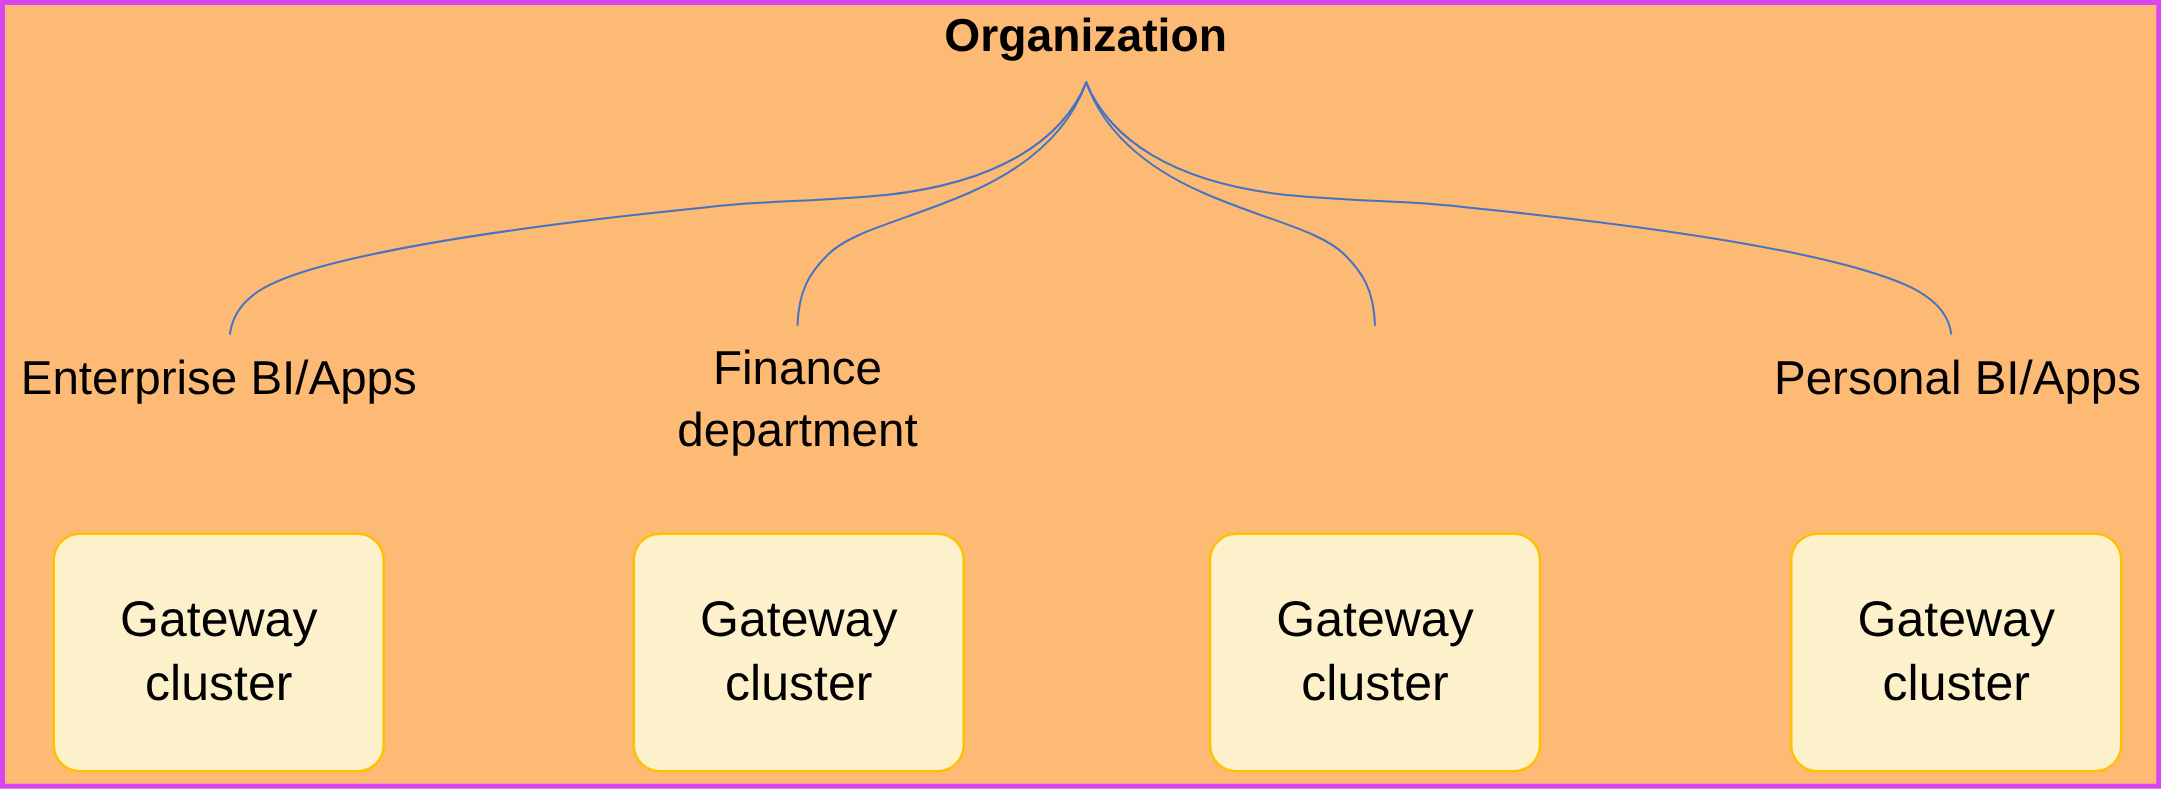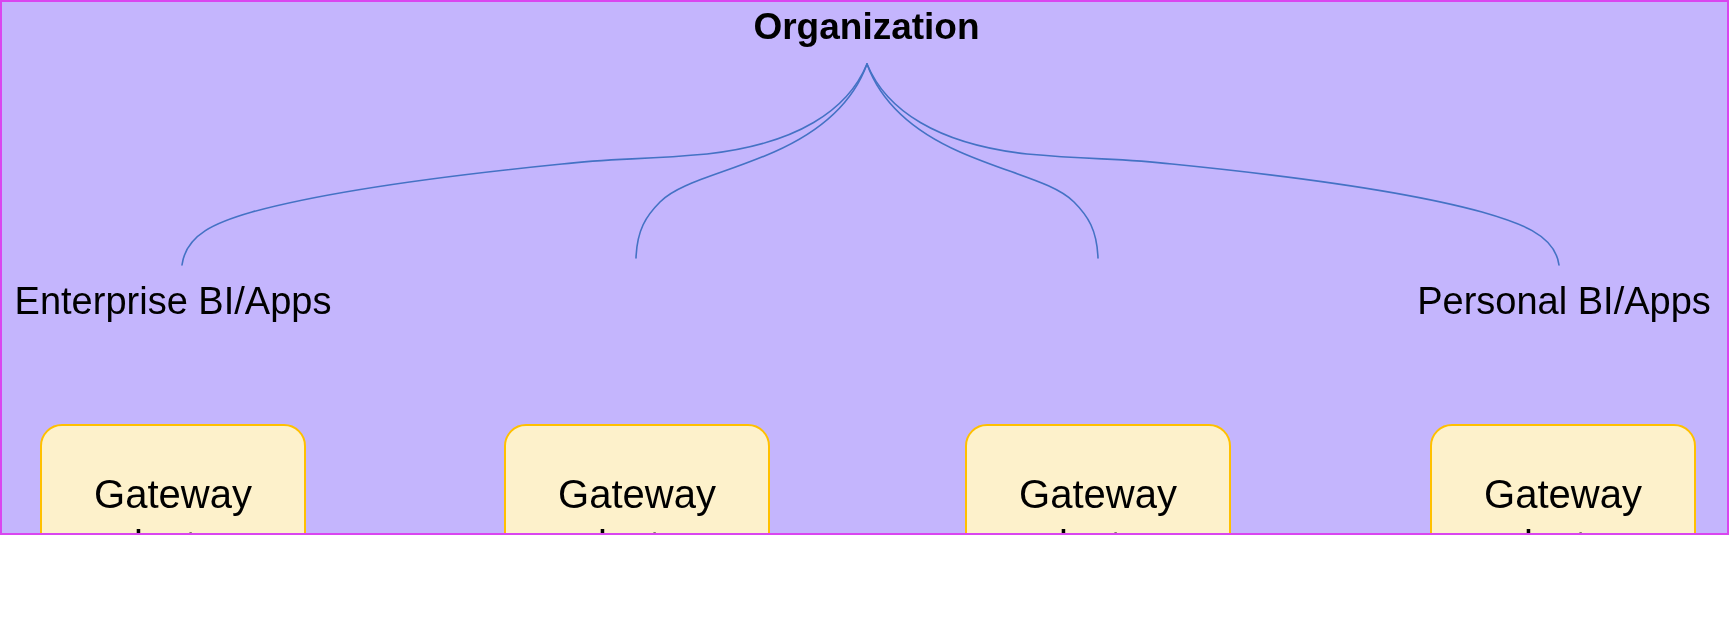--- a/index.html
+++ b/index.html
@@ -4,24 +4,24 @@
 <style>
   html, body {
     margin: 0;
     padding: 0;
     background: #ffffff;
     font-family: "Liberation Sans", "DejaVu Sans", sans-serif;
   }
   .canvas {
     position: relative;
     width: 1729px;
-    height: 535px;
+    height: 631px;
     box-sizing: border-box;
-    background: #c4b5fd;
-    border: 2px solid #d946ef;
+    background: #fdba74;
+    border: 4px solid #d946ef;
     overflow: hidden;
   }
   .connectors {
     position: absolute;
     left: 0;
     top: 0;
     width: 1729px;
     height: 631px;
     pointer-events: none;
   }
@@ -97,20 +97,21 @@
   <svg class="connectors" viewBox="0 0 1729 631" xmlns="http://www.w3.org/2000/svg">
     <path d="M 865 62 C 846 108 795 142 705 152 C 640 158 610 156 560 162 C 460 172 330 188 250 210 C 215 220 184 232 180 263"></path>
     <path d="M 865 62 C 852 98 822 128 772 150 C 722 172 678 180 658 200 C 644 214 635 228 634 256"></path>
     <path d="M 865 62 C 878 98 908 128 958 150 C 1008 172 1052 180 1072 200 C 1086 214 1095 228 1096 256"></path>
     <path d="M 865 62 C 884 108 935 142 1025 152 C 1090 158 1120 156 1170 162 C 1270 172 1400 188 1480 210 C 1515 220 1553 232 1557 263"></path>
   </svg>
 
   <div class="root-label">Organization</div>
 
   <div class="branch-label single label-1">Enterprise BI/Apps</div>
+  <div class="branch-label double label-2">Finance department</div>
   <div class="branch-label single label-4">Personal BI/Apps</div>
 
   <div class="gateway-box box-1">
     <span class="box-text">Gateway cluster</span>
   </div>
   <div class="gateway-box box-2">
     <span class="box-text">Gateway cluster</span>
   </div>
   <div class="gateway-box box-3">
     <span class="box-text">Gateway cluster</span>

